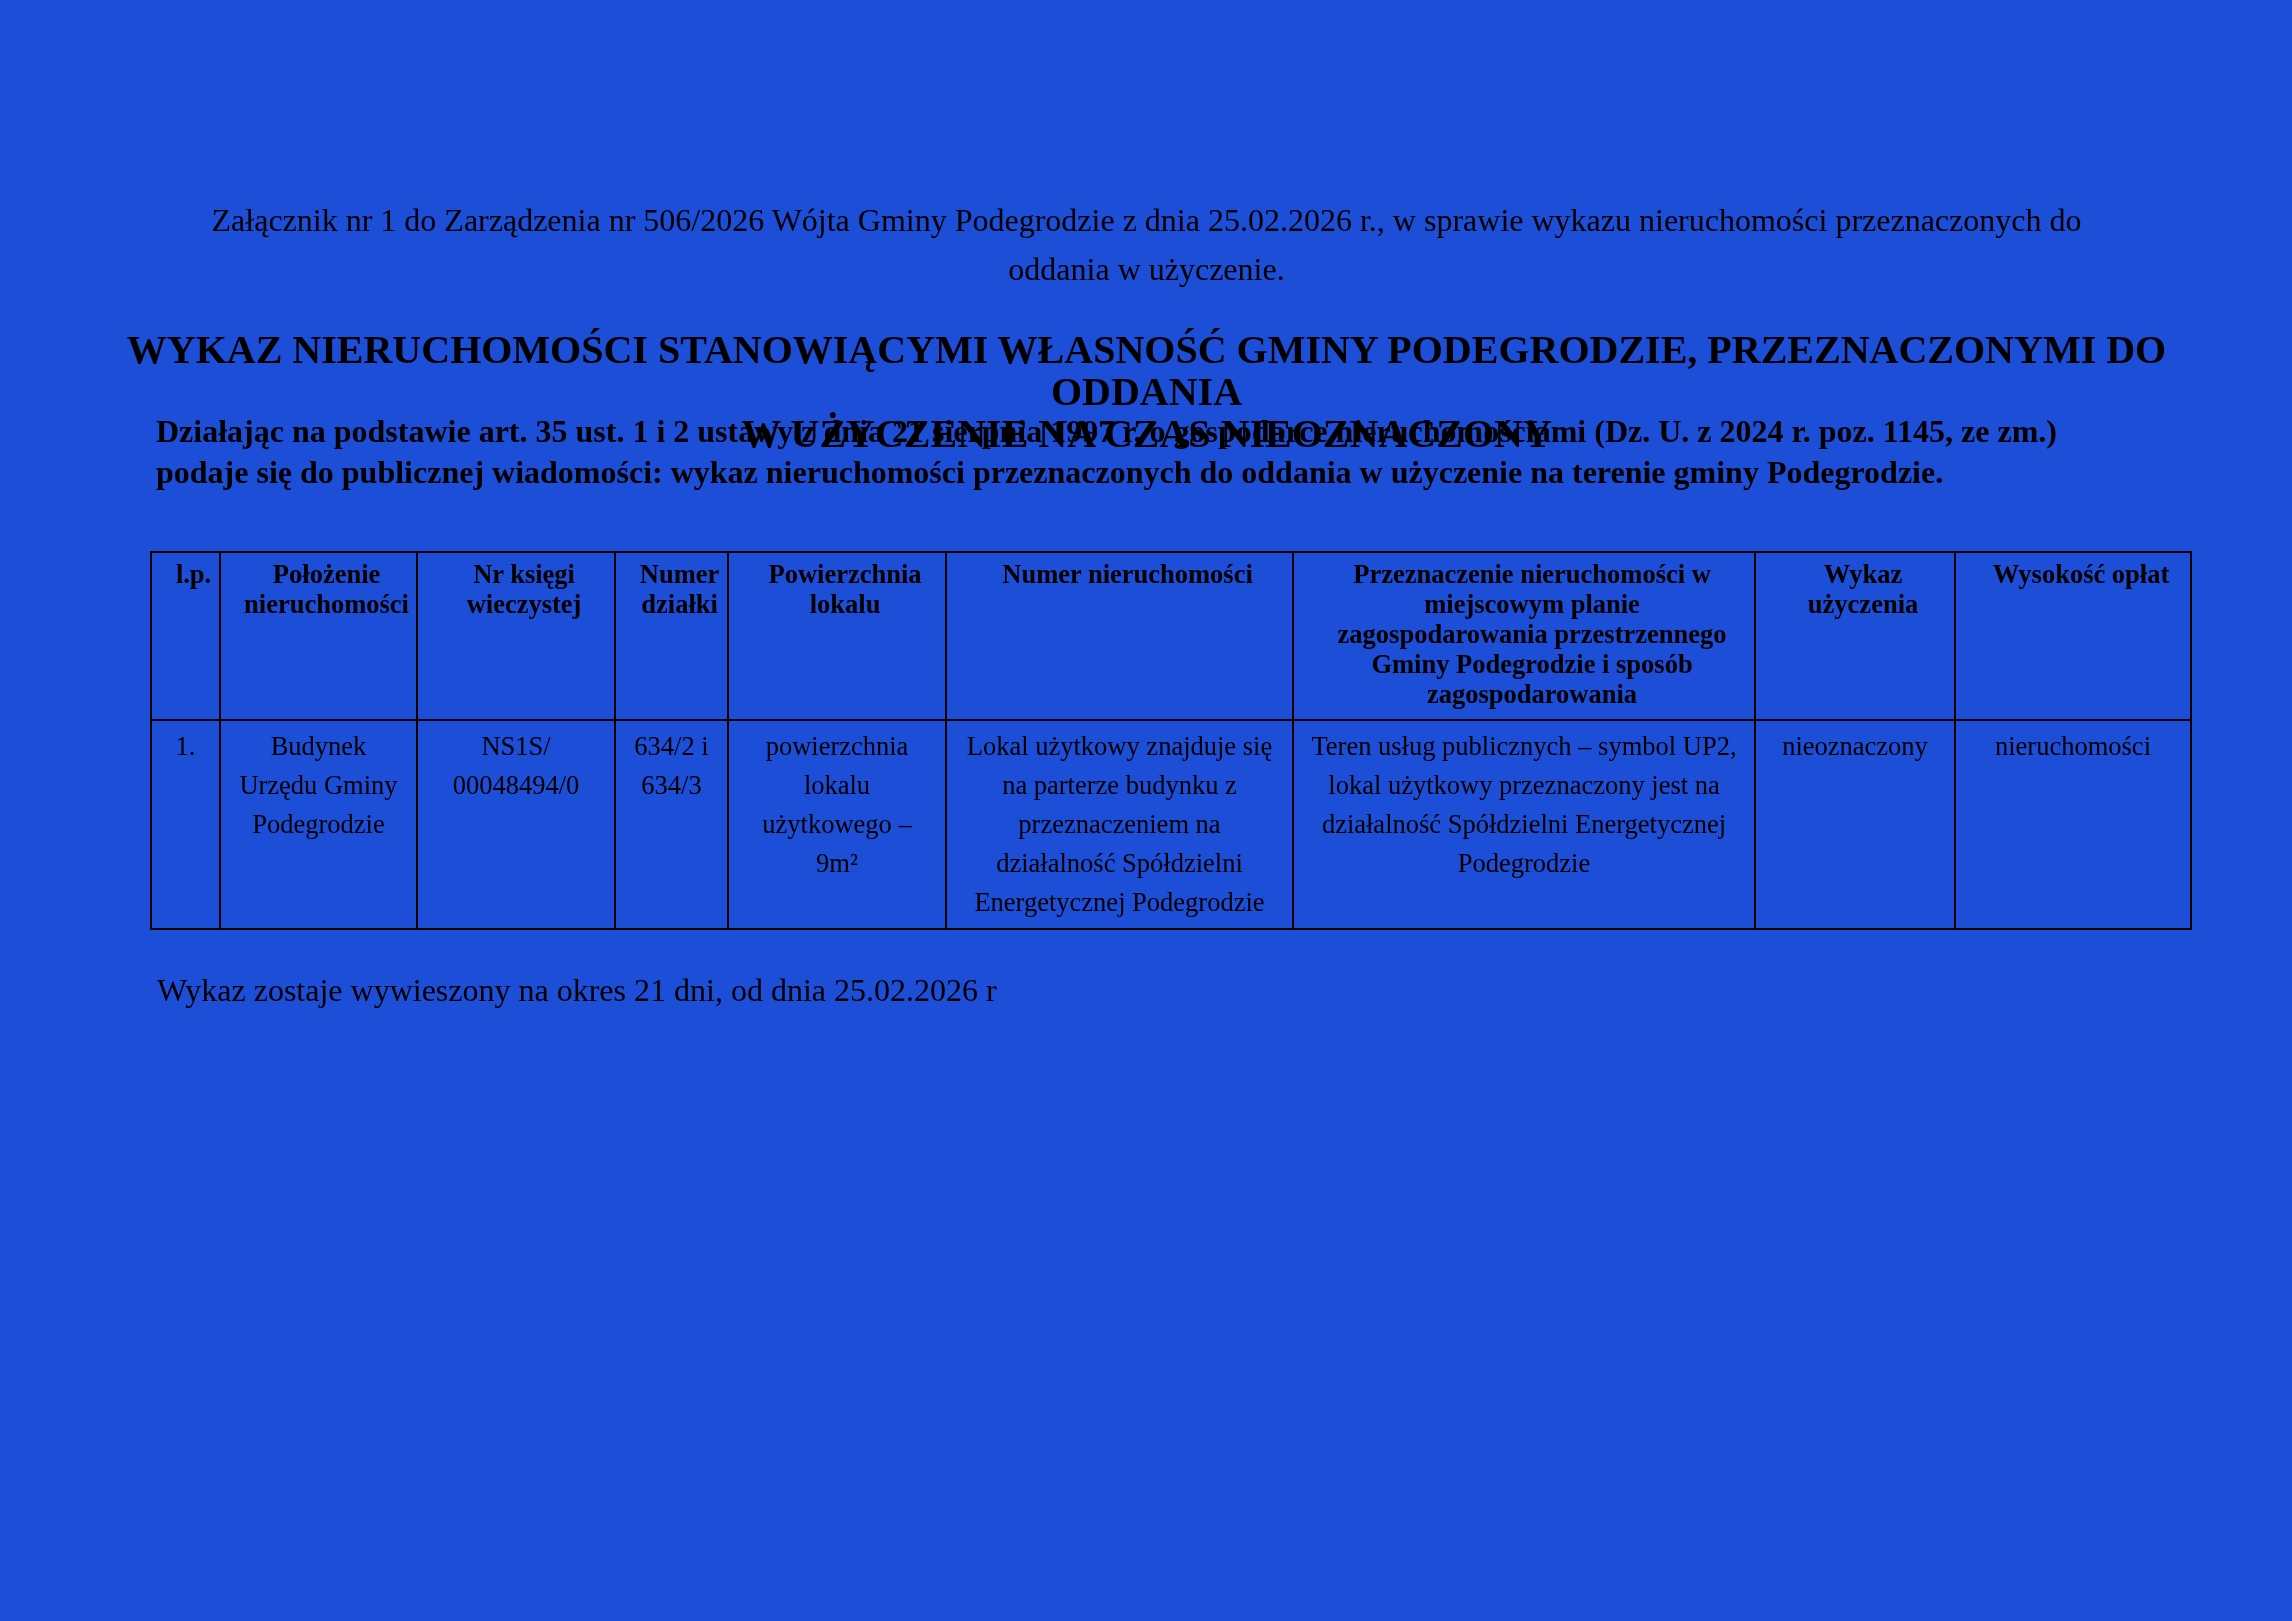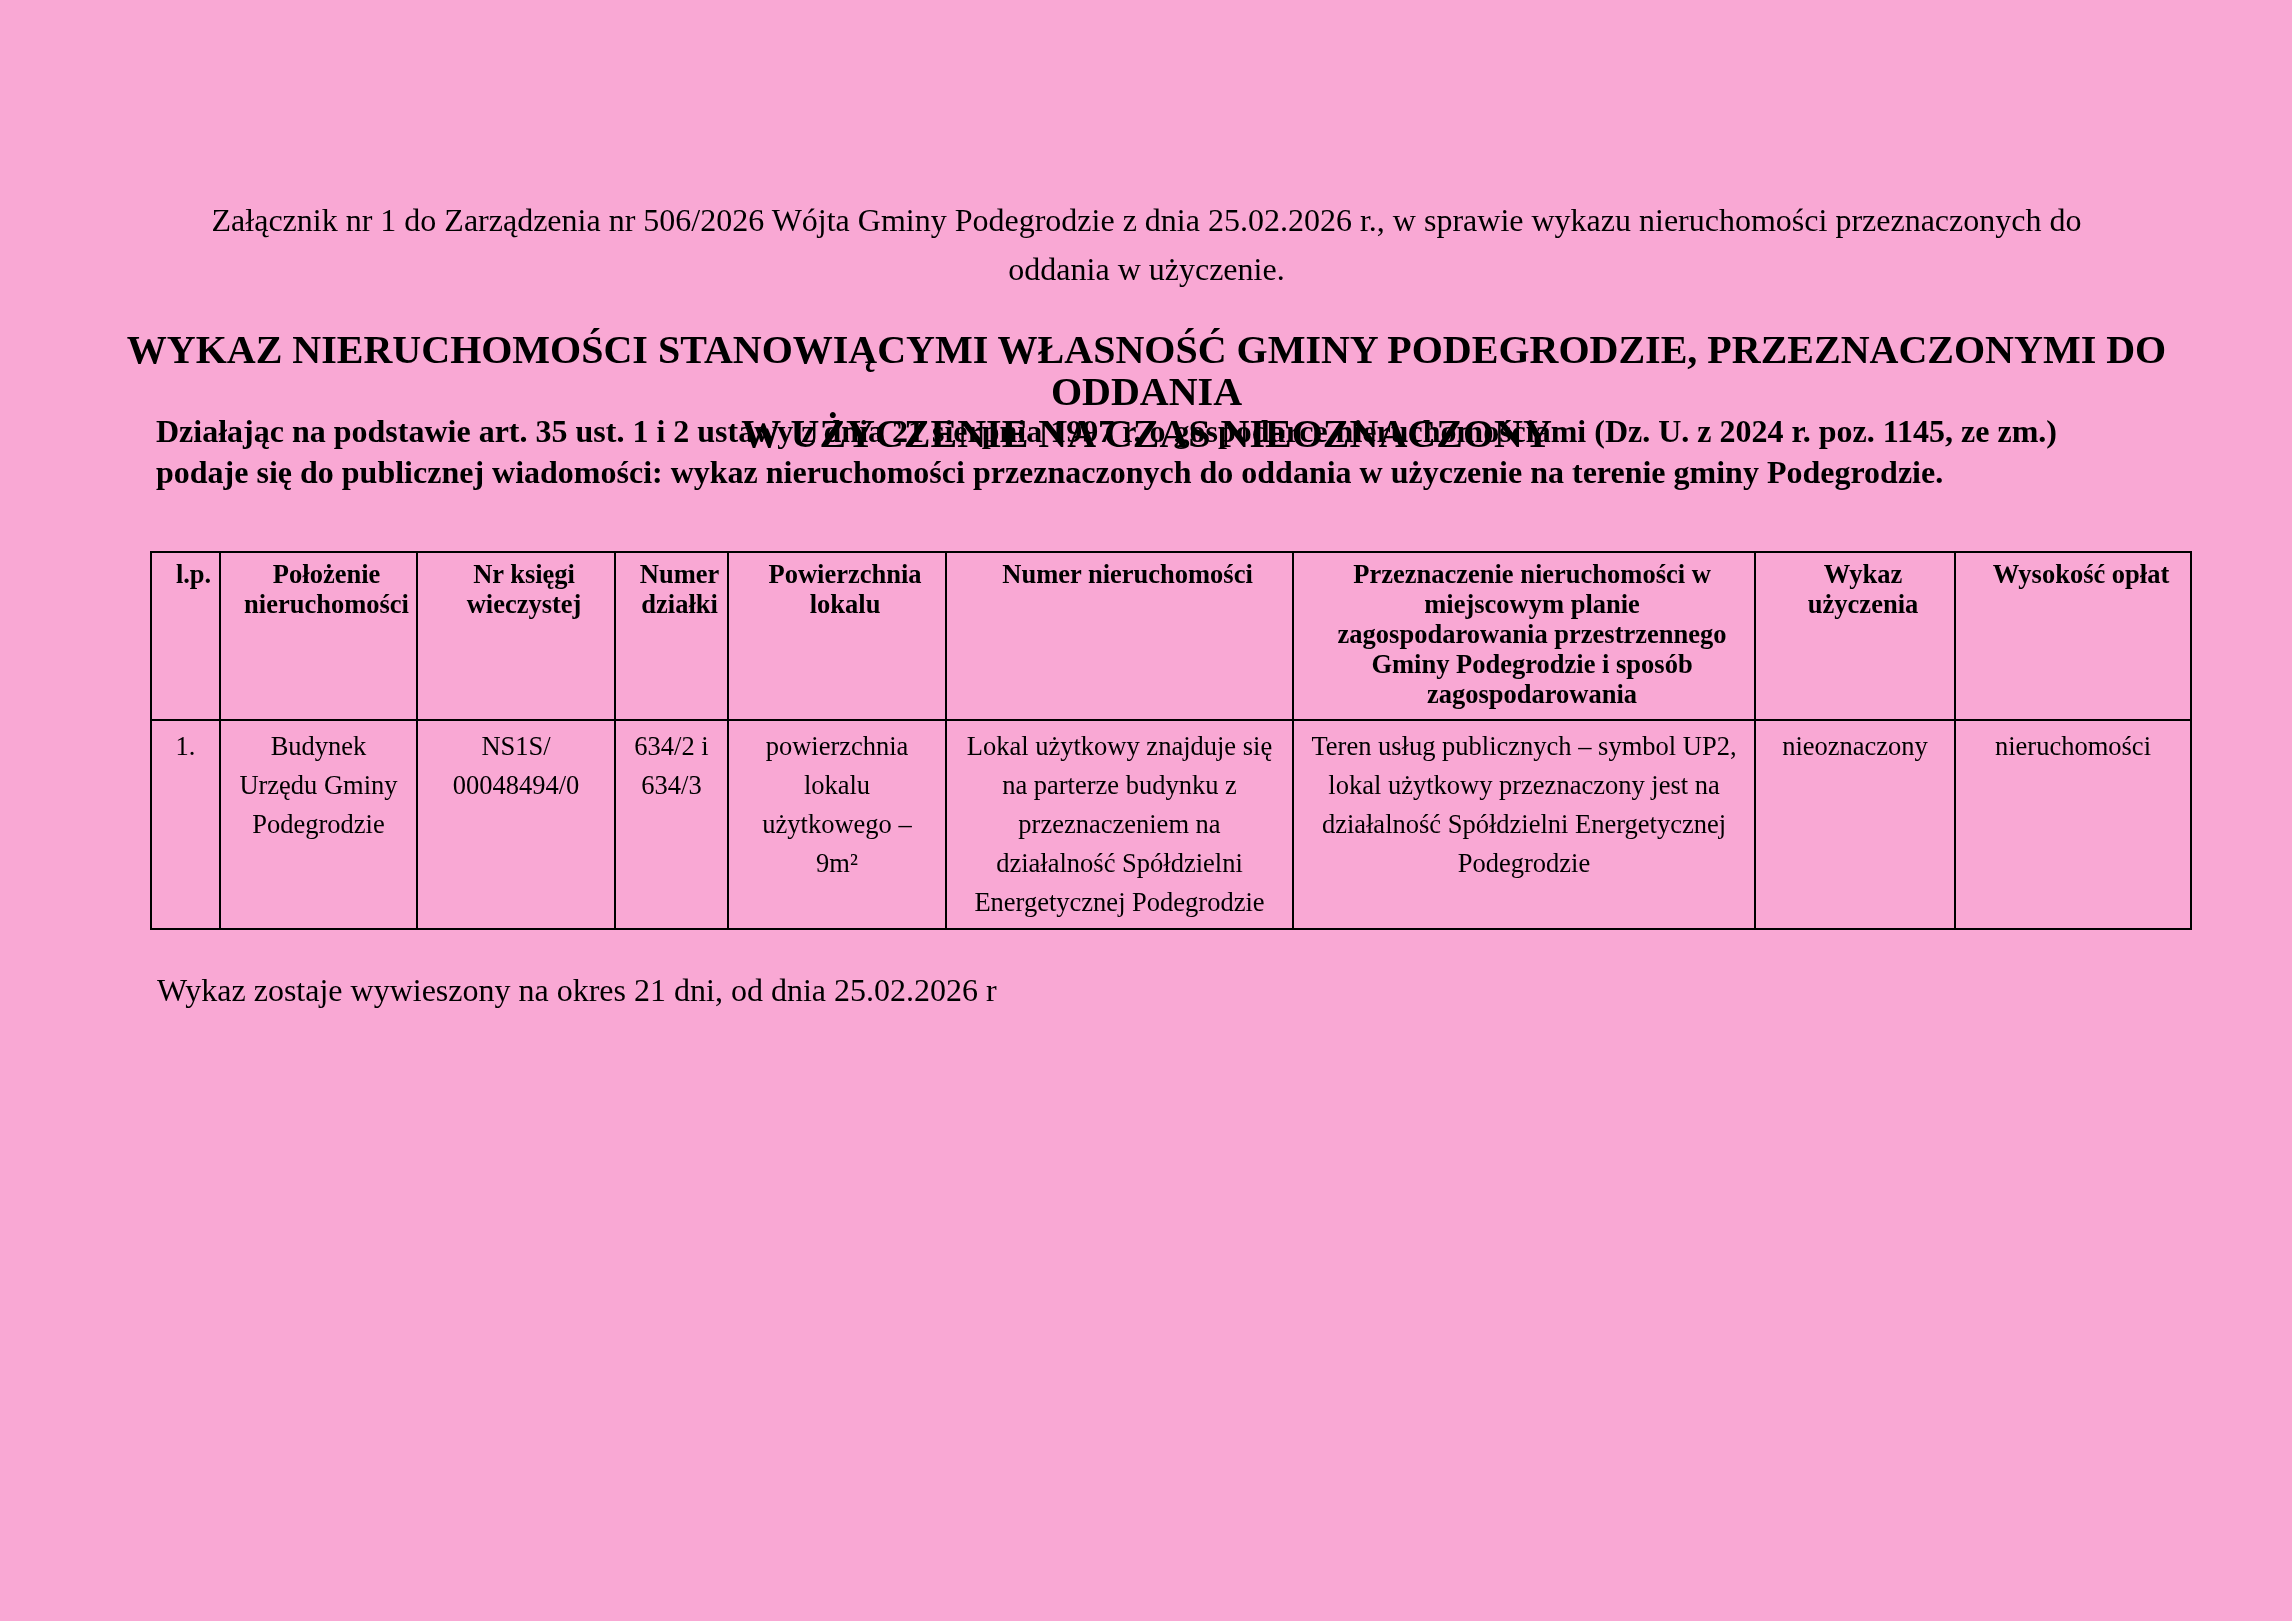--- a/index.html
+++ b/index.html
@@ -1,20 +1,20 @@
 <!DOCTYPE html>
 <html lang="pl"><head>
 <meta charset="utf-8">
 <style>
   html, body { margin: 0; padding: 0; background: #ffffff; }
   .page {
     position: relative;
     width: 2293px;
     height: 1621px;
-    background: #f9a8d4;
+    background: #1d4ed8;
     color: #000000;
     font-family: "Liberation Serif", "DejaVu Serif", serif;
     overflow: hidden;
   }
   .pre { white-space: pre-line; }
 
   .intro {
     position: absolute;
     left: 78px;
     right: 78px;

